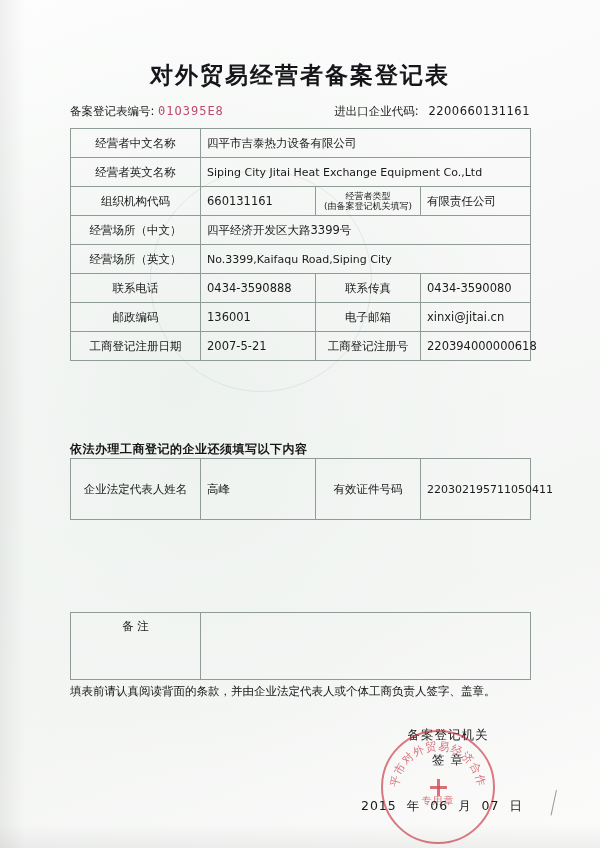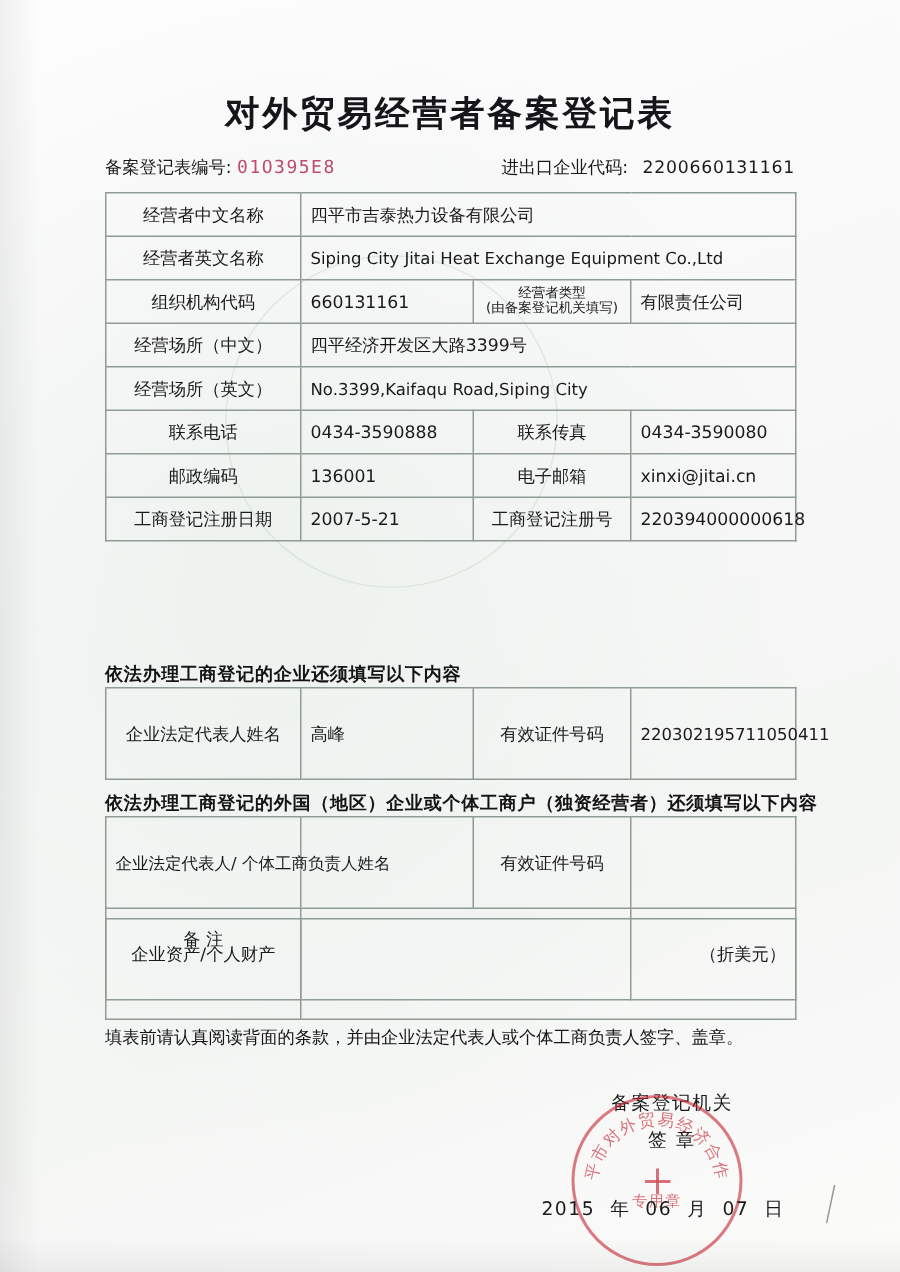--- a/index.html
+++ b/index.html
@@ -348,46 +348,21 @@
     <tbody>
       <tr>
         <td class="lbl">企业法定代表人姓名</td>
         <td class="val">高峰</td>
         <td class="lbl">有效证件号码</td>
         <td class="val en">220302195711050411</td>
       </tr>
     </tbody>
   </table>
 
-  <div class="section-note note-b">依法办理工商登记的外国（地区）企业或个体工商户（独资经营者）还须填写以下内容</div>
-
-  <table class="sec sec-b">
-    <colgroup>
-      <col style="width:130px">
-      <col style="width:115px">
-      <col style="width:105px">
-      <col style="width:110px">
-    </colgroup>
-    <tbody>
-      <tr>
-        <td class="lbl">
-          <span class="twoline">企业法定代表人/</span>
-          <span class="twoline">个体工商负责人姓名</span>
-        </td>
-        <td class="val"></td>
-        <td class="lbl">有效证件号码</td>
-        <td class="val"></td>
-      </tr>
-      <tr>
-        <td class="lbl">企业资产/个人财产</td>
-        <td class="val" colspan="2"></td>
-        <td class="rightnote">（折美元）</td>
-      </tr>
-    </tbody>
-  </table>
+
 
   <table class="remark">
     <colgroup>
       <col style="width:130px">
       <col style="width:330px">
     </colgroup>
     <tbody>
       <tr>
         <td class="remark-cell-lbl">备  注</td>
         <td></td>

